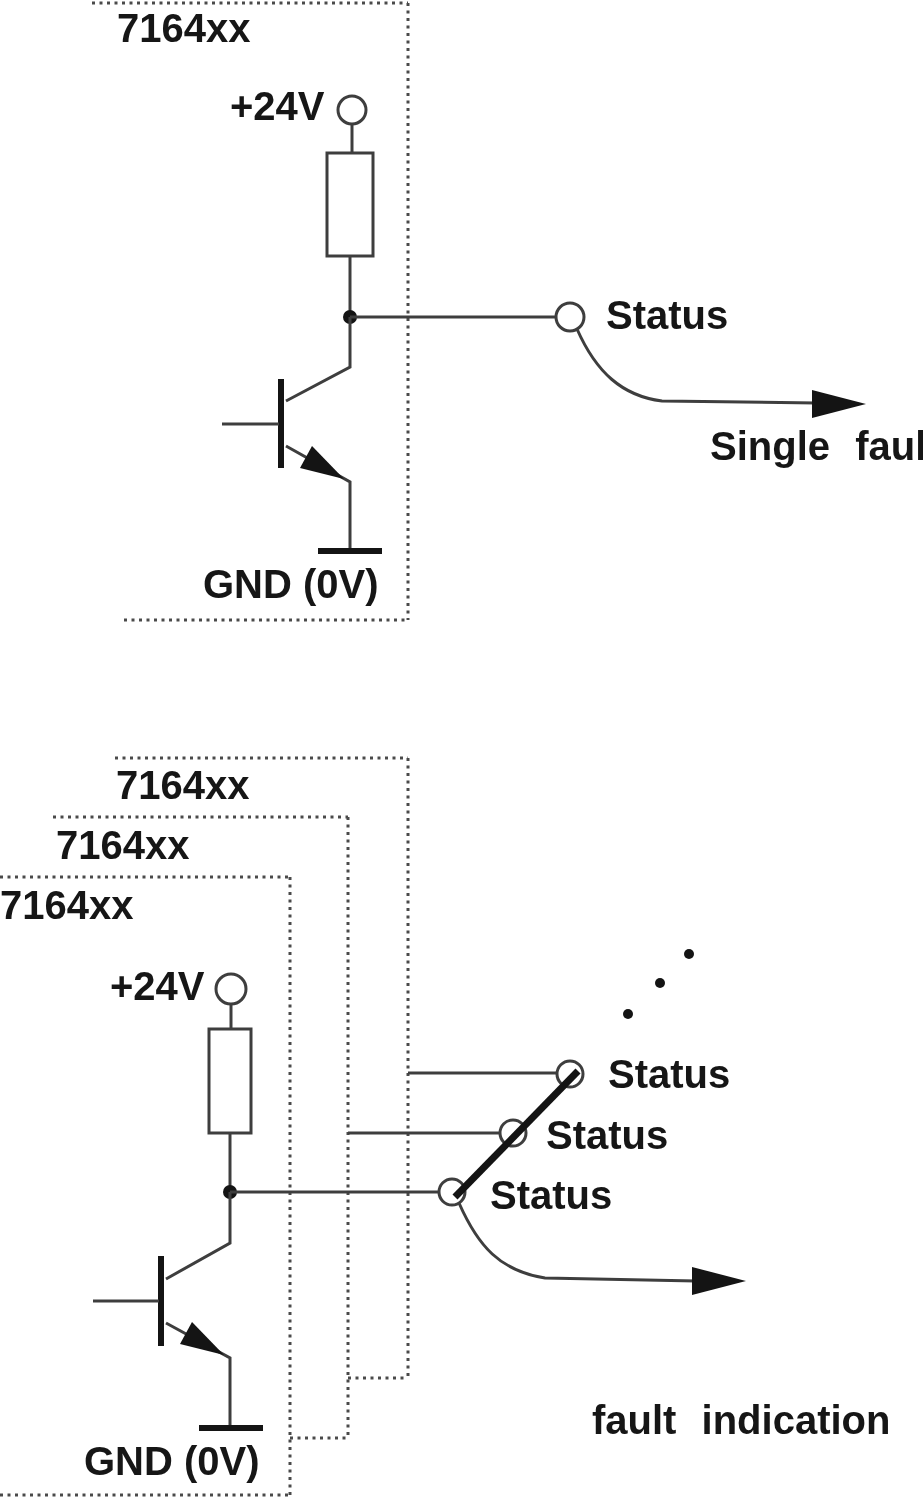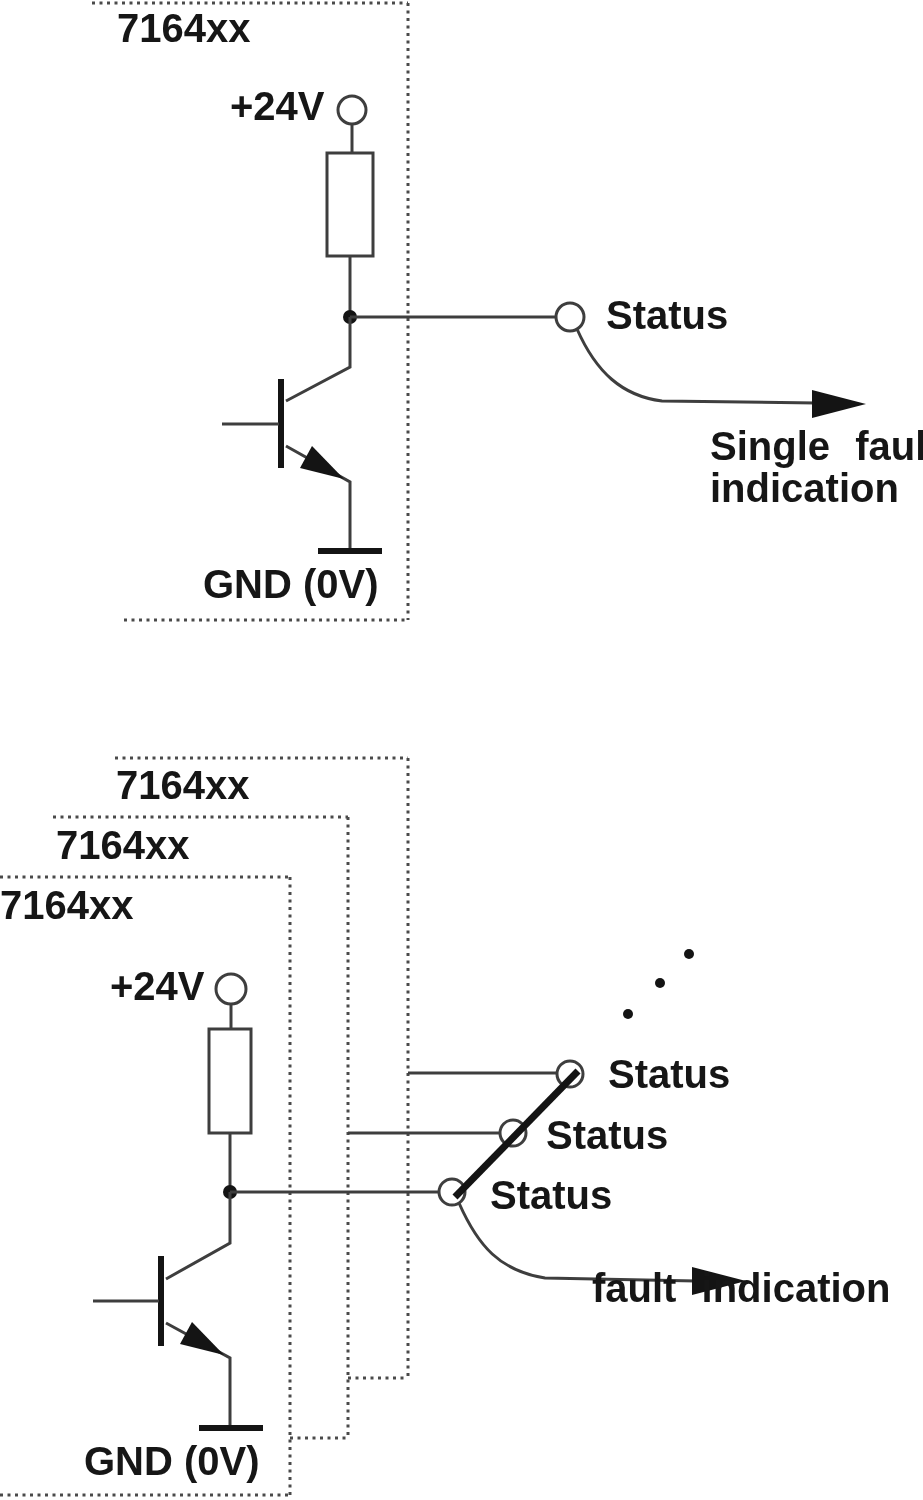--- a/index.html
+++ b/index.html
@@ -130,31 +130,30 @@
     </g>
   </svg>
 
   <div class="label" style="left:117px;top:6px">7164xx</div>
 
   <div class="label" style="left:230px;top:84px">+24V</div>
 
   <div class="label" style="left:606px;top:293px">Status</div>
 
   <div class="label caption" style="left:710px;top:424px">Single fault</div>
-  <div class="label caption" style="left:710px;top:466px">indication</div>
 
   <div class="label" style="left:203px;top:562px">GND (0V)</div>
 
   <div class="label" style="left:116px;top:763px">7164xx</div>
   <div class="label" style="left:56px;top:823px">7164xx</div>
   <div class="label" style="left:0px;top:883px">7164xx</div>
 
   <div class="label" style="left:110px;top:964px">+24V</div>
 
   <div class="label" style="left:608px;top:1052px">Status</div>
   <div class="label" style="left:546px;top:1113px">Status</div>
   <div class="label" style="left:490px;top:1173px">Status</div>
 
-  <div class="label caption" style="left:592px;top:1266px">fault indication</div>
+  <div class="label caption" style="left:592px;top:1398px">fault indication</div>
 
   <div class="label" style="left:84px;top:1439px">GND (0V)</div>
 
 </div>
 
 </body></html>

